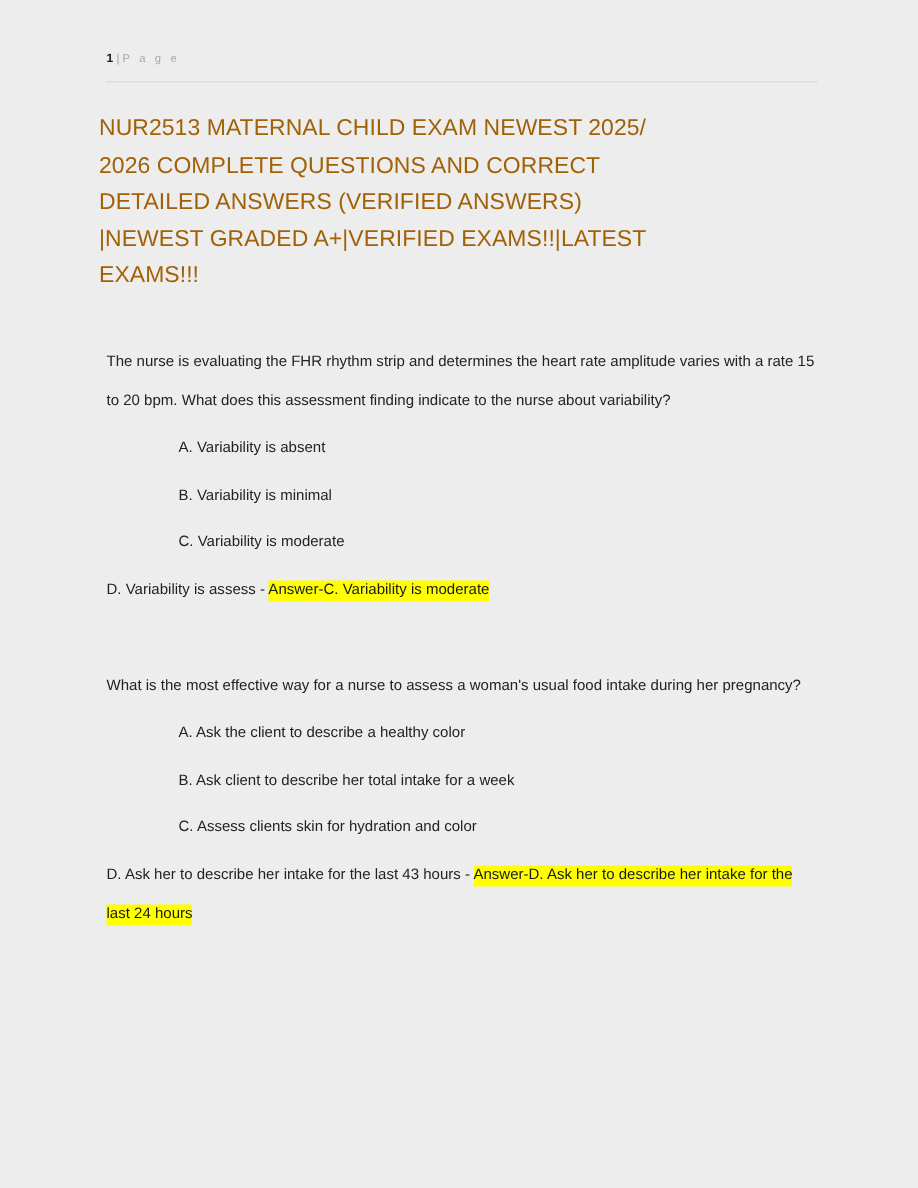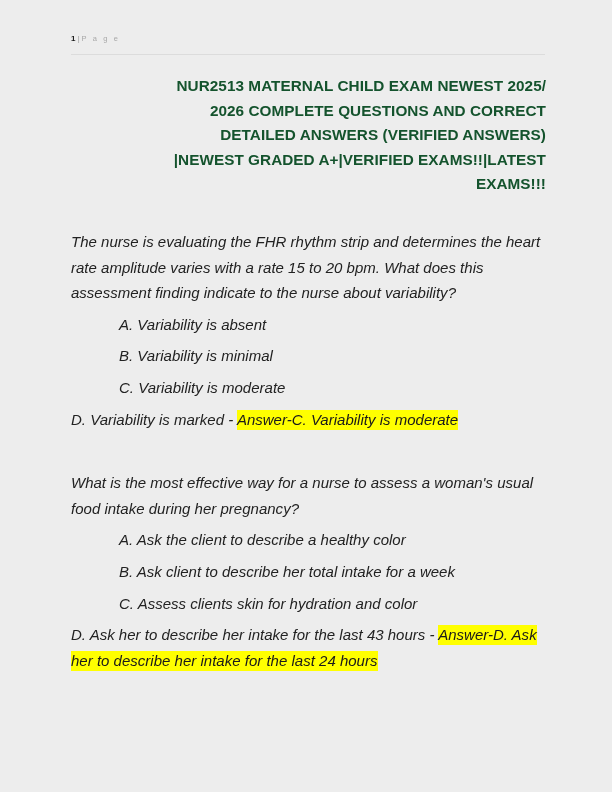--- a/index.html
+++ b/index.html
@@ -54,43 +54,42 @@
     letter-spacing: 2.1px;
     font-size: 7.5px;
   }
 
   
   .doc-title {
     position: absolute;
     left: 66px;
     top: 74px;
     width: 480px;
-    text-align: right;
-    color: #14532d;
-    font-weight: bold;
+    text-align: left;
+    color: #a16207;
+    font-weight: normal;
     font-size: 15.3px;
     line-height: 24.5px;
     letter-spacing: 0.05px;
   }
 
   
   .content {
     position: absolute;
     left: 71px;
     top: 229px;
     width: 474px;
   }
 
   .para {
     color: #222222;
-    font-size: 15px;
+    font-size: 10px;
     line-height: 25.6px;
     margin: 0;
     letter-spacing: 0.01px;
-    font-style: italic;
   }
 
   .q-stem {
     margin-bottom: 6px;
   }
 
   .opt {
     margin-top: 6px;
     margin-left: 48px;
   }
@@ -131,21 +130,21 @@
     <div>EXAMS!!!</div>
   </div>
 
   <div class="content">
 
     <div class="question-block">
       <p class="para q-stem">The nurse is evaluating the FHR rhythm strip and determines the heart rate amplitude varies with a rate 15 to 20 bpm. What does this assessment finding indicate to the nurse about variability?</p>
       <p class="para opt">A. Variability is absent</p>
       <p class="para opt">B. Variability is minimal</p>
       <p class="para opt">C. Variability is moderate</p>
-      <p class="para opt-last"><span>D. Variability is marked - </span><span class="hl">Answer-C. Variability is moderate</span></p>
+      <p class="para opt-last"><span>D. Variability is assess - </span><span class="hl">Answer-C. Variability is moderate</span></p>
     </div>
 
     <div class="block-gap"></div>
 
     <div class="question-block">
       <p class="para q-stem">What is the most effective way for a nurse to assess a woman's usual food intake during her pregnancy?</p>
       <p class="para opt">A. Ask the client to describe a healthy color</p>
       <p class="para opt">B. Ask client to describe her total intake for a week</p>
       <p class="para opt">C. Assess clients skin for hydration and color</p>
       <p class="para opt-last"><span>D. Ask her to describe her intake for the last 43 hours - </span><span class="hl">Answer-D. Ask her to describe her intake for the last 24 hours</span></p>

